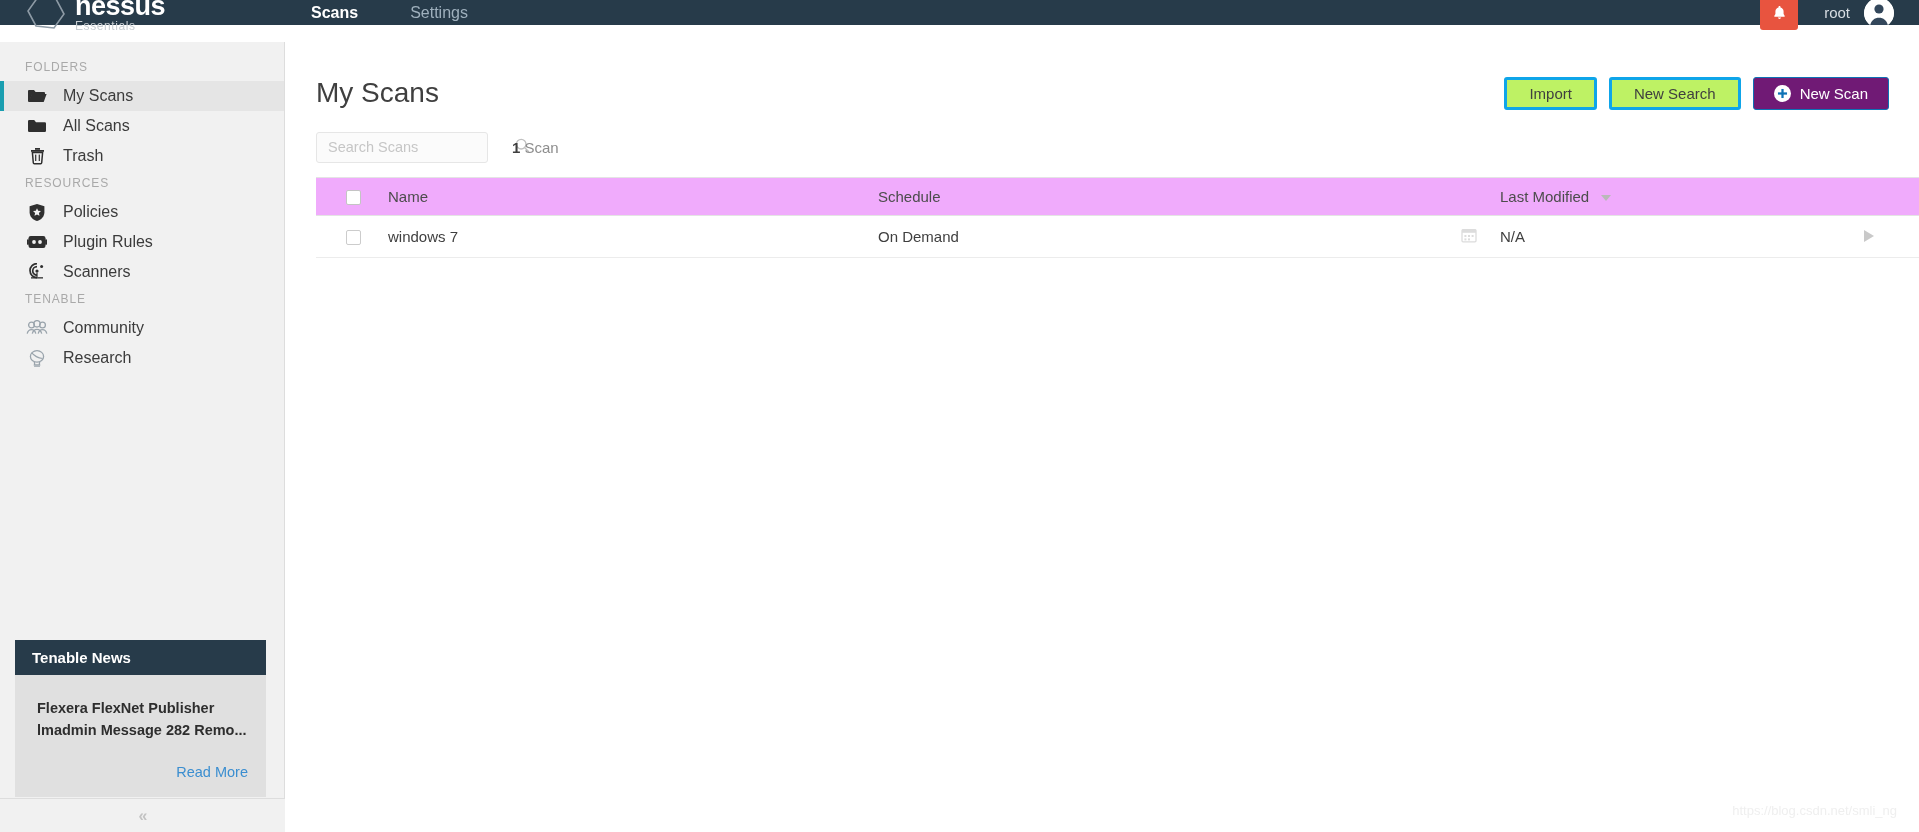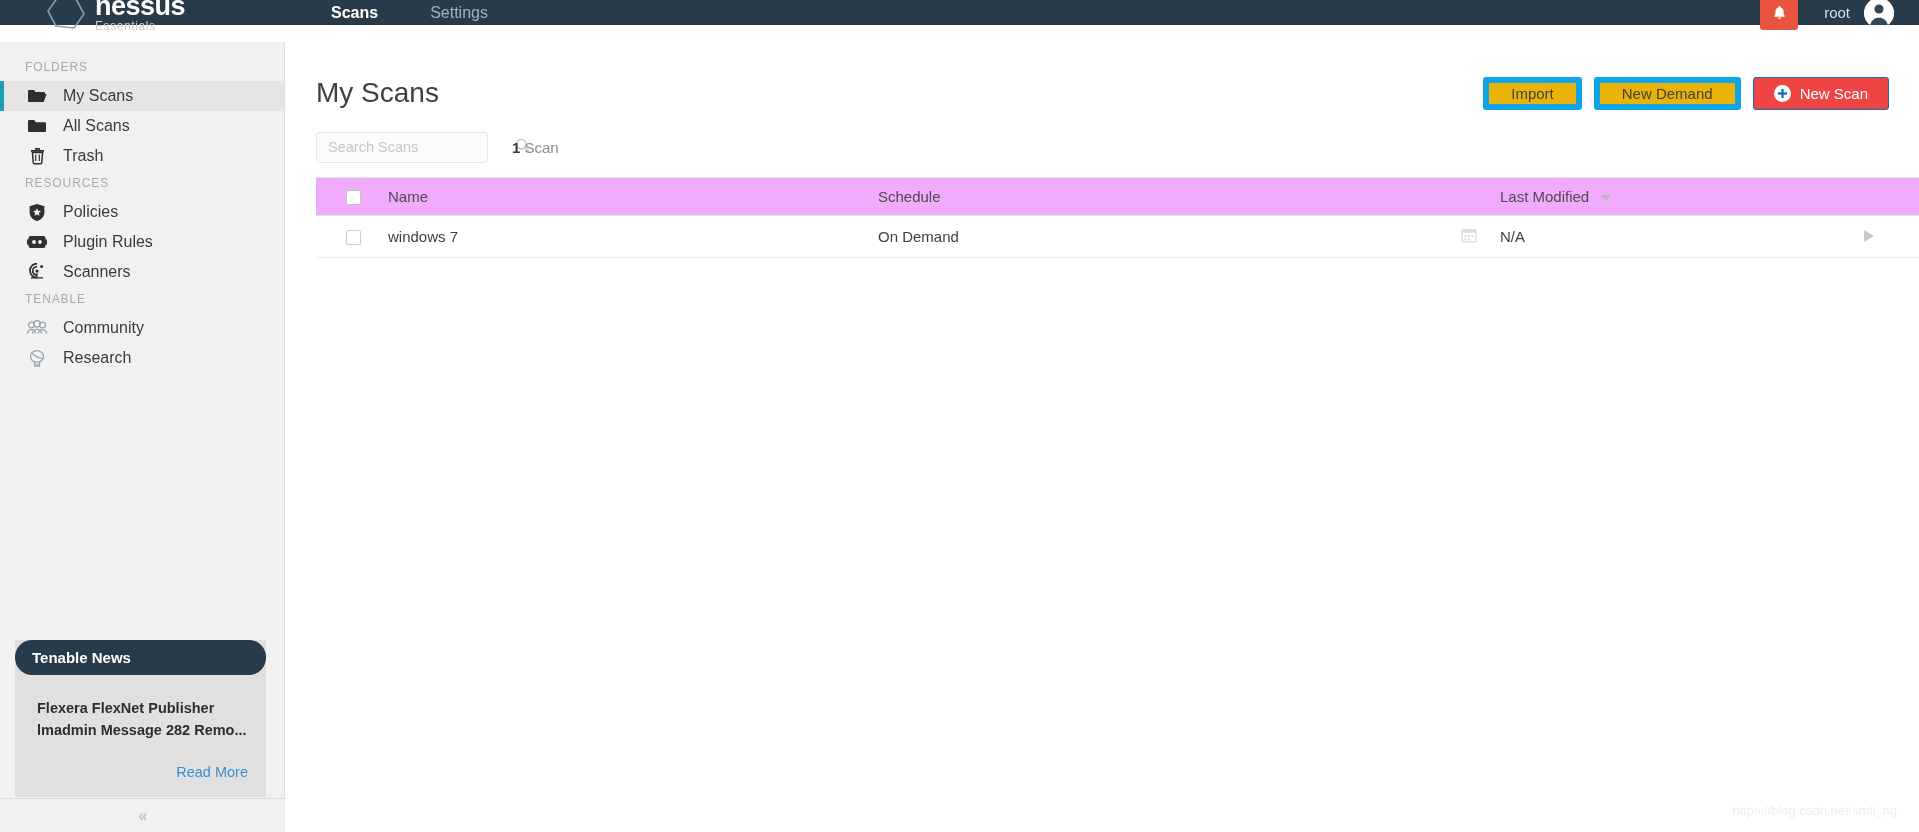--- a/index.html
+++ b/index.html
@@ -15,21 +15,20 @@
 
   
   .topbar {
     position: absolute;
     top: 0; left: 0;
     width: 1919px;
     height: 25px;
     background: #273b4a;
     display: flex;
     align-items: center;
-    padding-left: 20px;
   }
 
   .logo-wrap {
     width: 285px;
     height: 42px;
     display: flex;
     align-items: center;
     padding-left: 25px;
   }
   .logo-hex {
@@ -161,21 +160,20 @@
     top: 598px;
     width: 251px;
     background: #e0e0e0;
   }
   .news-header {
     background: #273b4a;
     color: #ffffff;
     font-size: 15px;
     font-weight: bold;
     padding: 9px 0 9px 17px;
-    border-radius: 17px;
   }
   .news-body { padding: 22px 18px 12px 22px; }
   .news-title {
     font-size: 14.5px;
     font-weight: bold;
     color: #2e2e2e;
     line-height: 22px;
   }
   .news-more {
     text-align: right;
@@ -236,26 +234,26 @@
     border-radius: 3px;
     font-size: 15px;
     display: flex;
     align-items: center;
     justify-content: center;
     cursor: pointer;
     padding: 0 22px;
     white-space: nowrap;
   }
   .btn-secondary {
-    background: #eab308;
+    background: #bef264;
     color: #3f3f3f;
-    border: 6px solid #0ea5e9;
+    border: 3px solid #0ea5e9;
   }
   .btn-primary {
-    background: #ef4444;
+    background: #701a75;
     color: #ffffff;
     border: 1px solid #0e72b5;
     padding: 0 20px;
   }
   .btn-primary .plus-icon { margin-right: 9px; display: flex; }
 
   .toolbar-row {
     display: flex;
     align-items: center;
     padding: 14px 30px 0 30px;
@@ -514,21 +512,21 @@
 
   <div class="collapse-btn">«</div>
 </div>
 
 <div class="main">
 
   <div class="page-head">
     <div class="page-title">My Scans</div>
     <div class="head-actions">
       <div class="btn btn-secondary">Import</div>
-      <div class="btn btn-secondary">New Demand</div>
+      <div class="btn btn-secondary">New Search</div>
       <div class="btn btn-primary">
         <span class="plus-icon">
           <svg width="17" height="17" viewBox="0 0 18 18">
             <circle cx="9" cy="9" r="9" fill="#ffffff"></circle>
             <rect x="4.2" y="7.8" width="9.6" height="2.4" fill="#0e72b5"></rect>
             <rect x="7.8" y="4.2" width="2.4" height="9.6" fill="#0e72b5"></rect>
           </svg>
         </span>
         <span>New Scan</span>
       </div>

